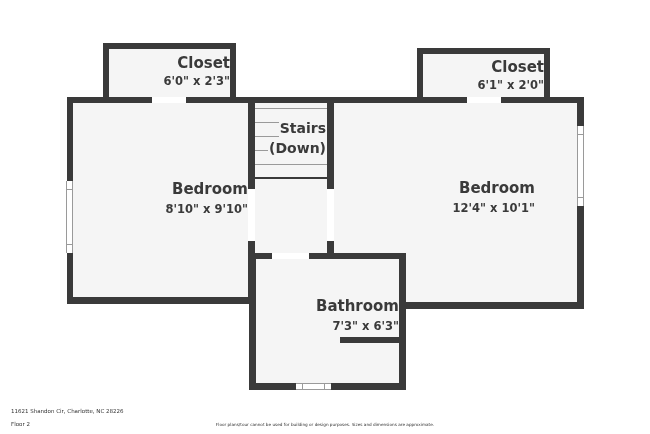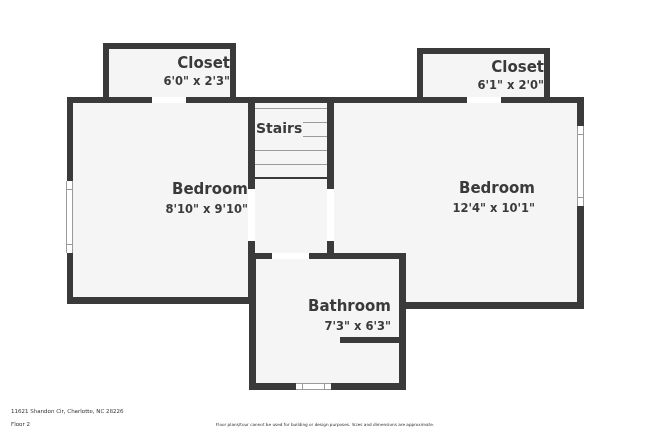--- a/index.html
+++ b/index.html
@@ -13,21 +13,21 @@
   .window-v::before { top: 8px; }
   .window-v::after { bottom: 8px; }
   .window-h { position: absolute; background: #ffffff; border-top: 1px solid #9a9a9a; border-bottom: 1px solid #9a9a9a; box-sizing: border-box; }
   .window-h::before, .window-h::after { content: ""; position: absolute; top: 0; bottom: 0; width: 1px; background: #9a9a9a; }
   .window-h::before { left: 6px; }
   .window-h::after { right: 6px; }
   .stair-line { position: absolute; height: 1px; background: #9a9a9a; }
   .label { position: absolute; text-align: right; color: #3a3a3a; }
   .label .name { display: block; font-weight: bold; font-size: 15px; line-height: 18px; }
   .label .dims { display: block; font-weight: bold; font-size: 11.5px; line-height: 16px; margin-top: 3px; }
-  .stairs-label { position: absolute; text-align: left; color: #3a3a3a; font-weight: bold; font-size: 14px; line-height: 20px; background: transparent; }
+  .stairs-label { position: absolute; text-align: right; color: #3a3a3a; font-weight: bold; font-size: 14px; line-height: 20px; background: transparent; }
   .stairs-label span { display: inline-block; background: #f5f5f5; padding: 0 1px; }
   .footer-addr { position: absolute; left: 11px; top: 408px; font-size: 5.5px; color: #333; }
   .footer-floor { position: absolute; left: 11px; top: 421px; font-size: 5.5px; color: #333; }
   .footer-disc { position: absolute; left: 180px; width: 290px; text-align: center; top: 422px; font-size: 4.2px; color: #333; }
 </style>
 </head>
 <body>
 
 <div class="plan">
 
@@ -58,20 +58,21 @@
   <div class="window-v" style="left:66px;top:181px;width:7px;height:72px;"></div>
 
   <div class="wall" style="left:255px;top:177px;width:72px;height:2px;"></div>
   <div class="stair-line" style="left:255px;top:108px;width:72px;"></div>
   <div class="stair-line" style="left:255px;top:122px;width:72px;"></div>
   <div class="stair-line" style="left:255px;top:136px;width:72px;"></div>
   <div class="stair-line" style="left:255px;top:150px;width:72px;"></div>
   <div class="stair-line" style="left:255px;top:164px;width:72px;"></div>
   <div class="stairs-label" style="left:255px;top:118px;width:72px;">
     <span>Stairs</span><br>
+    <span>(Down)</span>
   </div>
 
   <div class="wall" style="left:327px;top:97px;width:7px;height:92px;"></div>
   <div class="opening" style="left:327px;top:189px;width:7px;height:52px;"></div>
   <div class="wall" style="left:327px;top:241px;width:7px;height:18px;"></div>
   <div class="wall" style="left:577px;top:97px;width:7px;height:212px;"></div>
   <div class="wall" style="left:399px;top:302px;width:185px;height:7px;"></div>
   <div class="window-v" style="left:577px;top:126px;width:7px;height:80px;"></div>
 
   <div class="wall" style="left:249px;top:253px;width:157px;height:6px;"></div>
@@ -91,21 +92,21 @@
     <span class="dims" style="margin-top:1px;">6'1" x 2'0"</span>
   </div>
   <div class="label" style="left:73px;top:180px;width:175px;">
     <span class="name">Bedroom</span>
     <span class="dims">8'10" x 9'10"</span>
   </div>
   <div class="label" style="left:390px;top:179px;width:145px;">
     <span class="name">Bedroom</span>
     <span class="dims">12'4" x 10'1"</span>
   </div>
-  <div class="label" style="left:256px;top:297px;width:135px;">
+  <div class="label" style="left:256px;top:297px;width:135px;padding-left:8px;">
     <span class="name">Bathroom</span>
     <span class="dims">7'3" x 6'3"</span>
   </div>
 </div>
 
 <div class="footer-addr">11621 Shandon Cir, Charlotte, NC 28226</div>
 <div class="footer-floor">Floor 2</div>
 <div class="footer-disc">Floor plans/tour cannot be used for building or design purposes. Sizes and dimensions are approximate.</div>
 
 </body></html>

